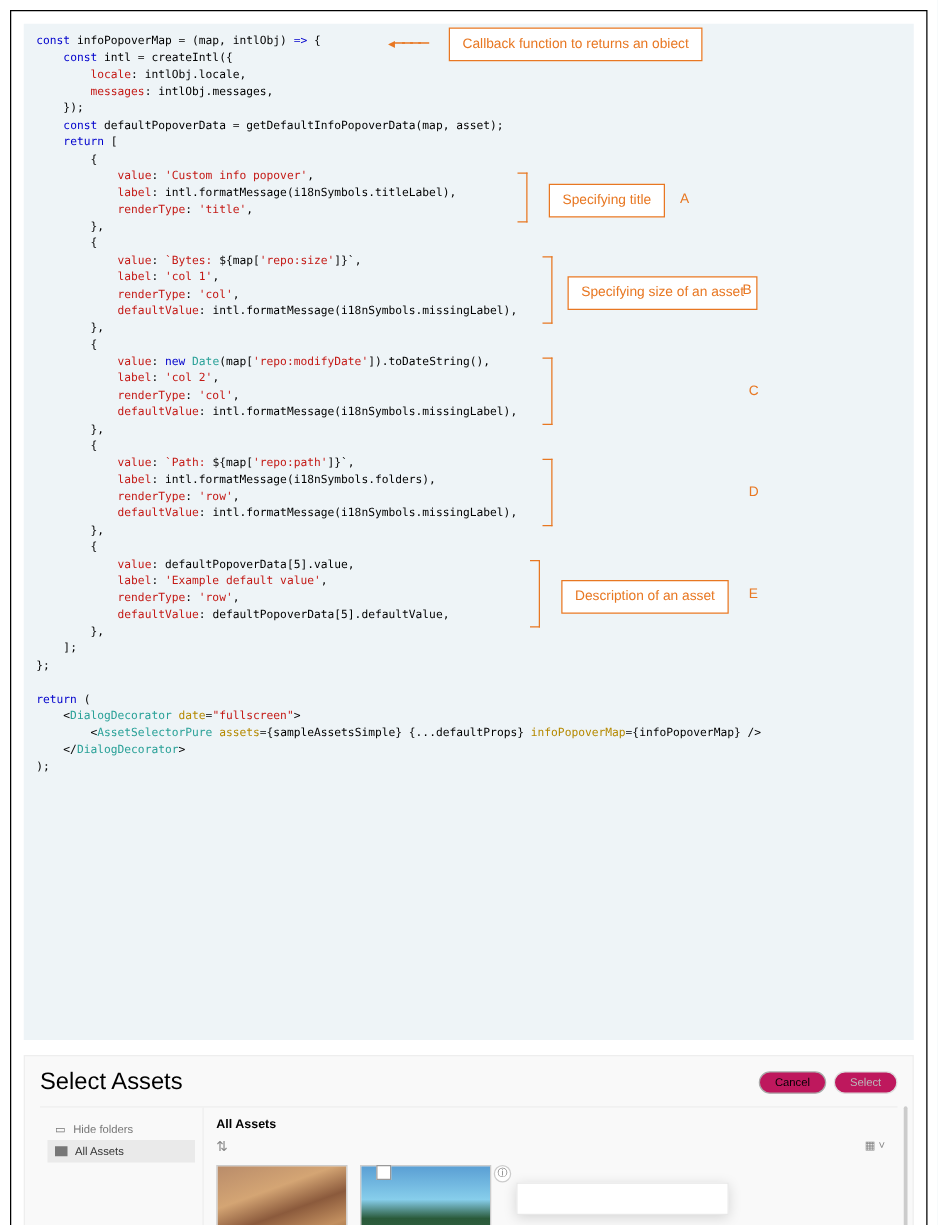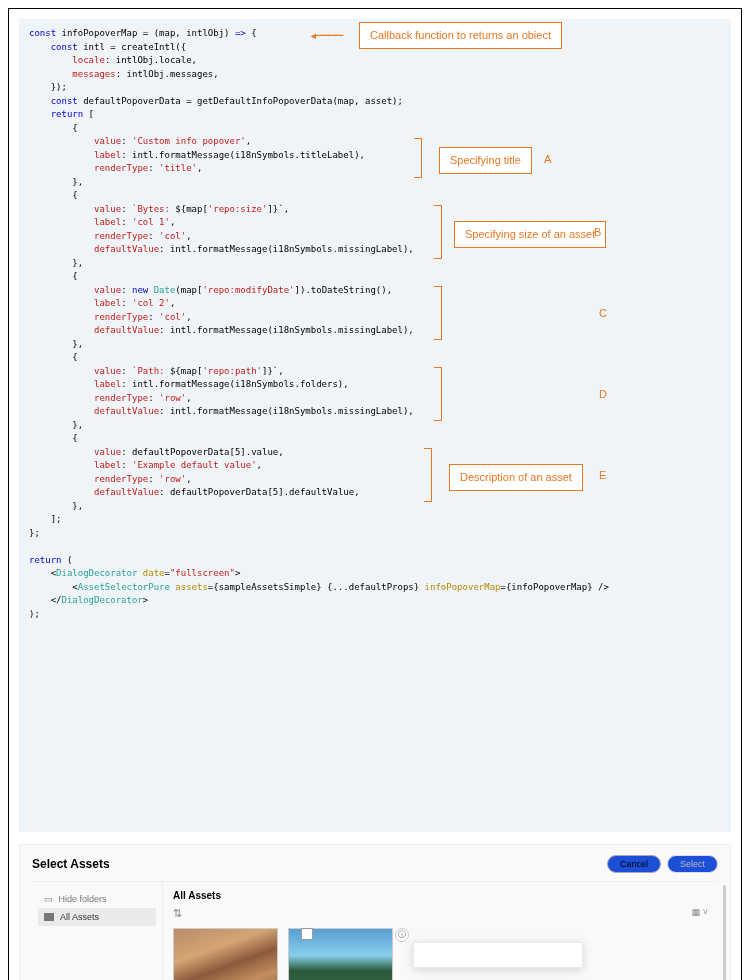--- a/index.html
+++ b/index.html
@@ -10,23 +10,23 @@
 .str{color:#c41a16}
 .prop{color:#c41a16}
 .tag{color:#2aa198}
 .attr{color:#b58900}
 .anno-box{position:absolute;border:1px solid #e87722;color:#e87722;background:#fff;font-family:-apple-system,sans-serif;font-size:11px;padding:4px 10px;white-space:nowrap}
 .anno-letter{position:absolute;color:#e87722;font-family:-apple-system,sans-serif;font-size:11px;font-weight:400}
 .bracket{position:absolute;border:1px solid #e87722;border-left:none;width:8px}
 .arrow{position:absolute;color:#e87722;font-size:14px;letter-spacing:-2px}
 .lower{background:#f9f9f9;border:1px solid #eee;margin-top:12px;padding:10px 12px;position:relative}
 .lower-hdr{display:flex;justify-content:space-between;align-items:center;margin-bottom:8px}
-.lower-title{font-size:12px;font-weight:700}
+.lower-title{font-size:19px;font-weight:400}
 .btns{display:flex;gap:6px}
-.btn{border:1px solid #aaa;border-radius:12px;padding:3px 12px;font-size:9px;background:#1d4ed8}
+.btn{border:1px solid #aaa;border-radius:12px;padding:3px 12px;font-size:9px;background:#be185d}
 .btn.dis{color:#bbb;border-color:#ddd}
 .panel-body{display:flex;gap:0;border-top:1px solid #eee}
 .side{width:130px;padding:8px 6px;font-size:9px;color:#777}
 .side-item{padding:4px 6px;display:flex;align-items:center;gap:6px}
 .side-item.active{background:#eaeaea;color:#333}
 .main{flex:1;padding:8px 10px;position:relative;border-left:1px solid #eee}
 .main-hdr{font-size:10px;font-weight:700;margin-bottom:6px}
 .tools{display:flex;justify-content:space-between;margin-bottom:8px;font-size:11px;color:#888}
 .cards{display:flex;gap:10px}
 .card{width:105px}

